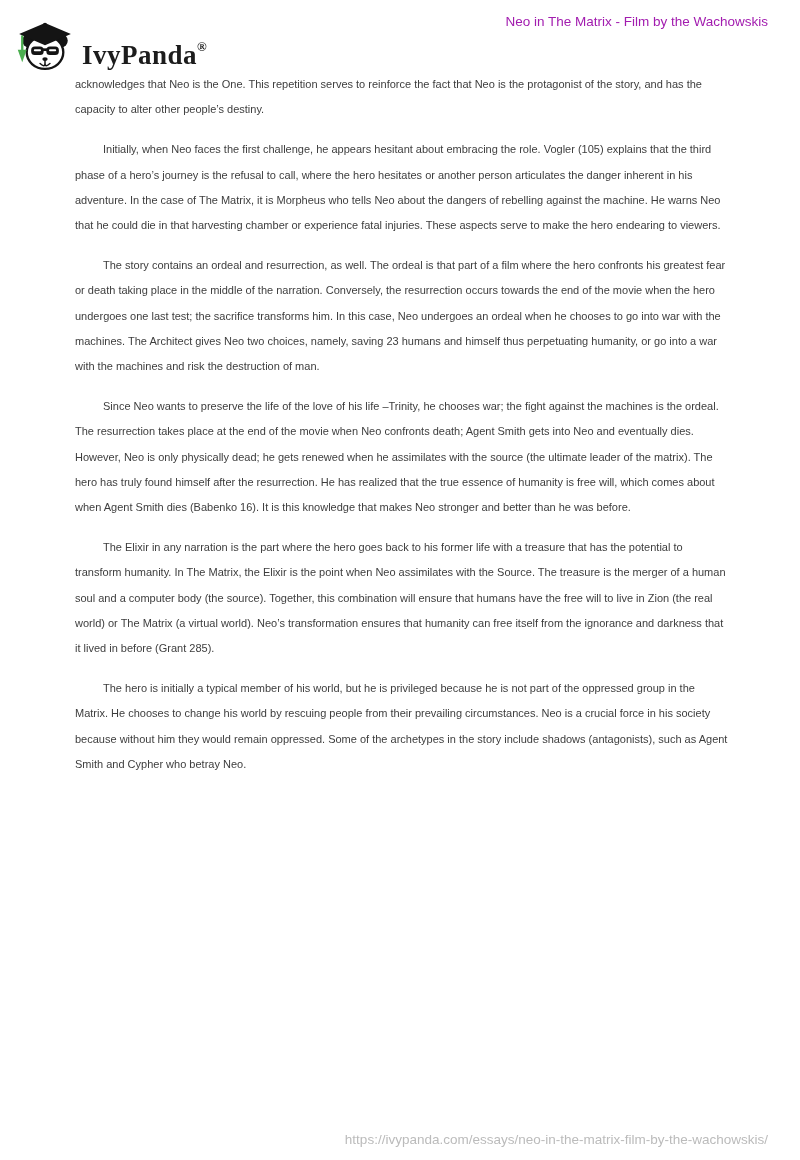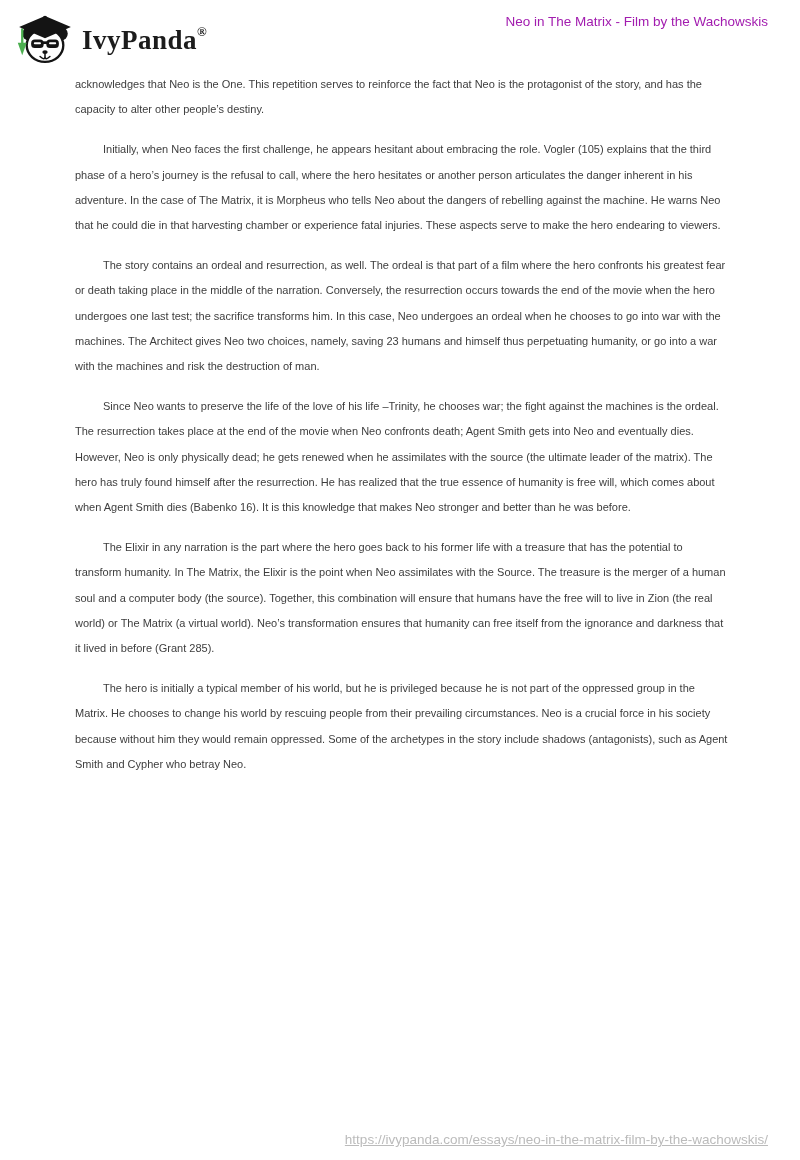--- a/index.html
+++ b/index.html
@@ -13,23 +13,23 @@
     overflow: hidden;
   }
   
   .page-header {
     position: absolute;
     top: 0; left: 0; right: 0;
     height: 62px;
   }
   .logo {
     position: absolute;
-    top: 7px; left: 14px;
+    top: 22px; left: 14px;
     display: flex;
-    align-items: flex-end;
+    align-items: flex-start;
   }
   .logo-icon { width: 62px; height: 50px; display: block; }
   .brand {
     font-family: "Liberation Serif", serif;
     font-weight: 700;
     font-size: 27px;
     color: #1c1c1c;
     letter-spacing: 0.5px;
     margin-left: 6px;
     line-height: 50px;
@@ -68,21 +68,20 @@
     position: absolute;
     bottom: 0; left: 0; right: 0;
     height: 36px;
   }
   .source-url {
     position: absolute;
     right: 32px;
     bottom: 13px;
     font-size: 13.5px;
     color: #bbbbbb;
-    text-decoration: underline;
   }
 </style>
 </head>
 <body>
 
 <div class="page">
 
   <header class="page-header">
     <div class="logo">
       <svg class="logo-icon" viewBox="0 0 64 56" xmlns="http://www.w3.org/2000/svg" aria-hidden="true">

